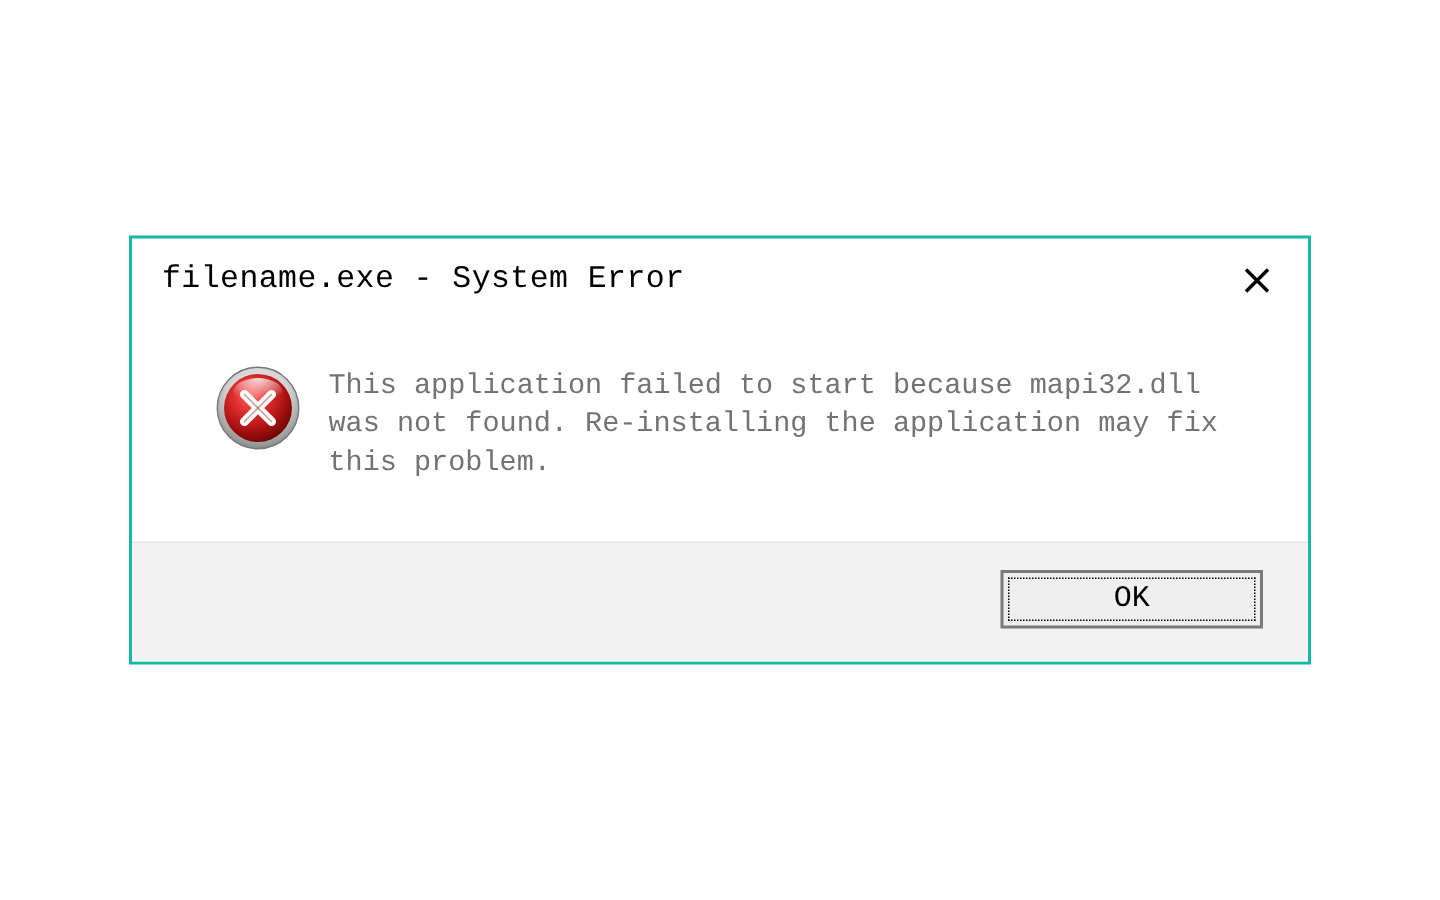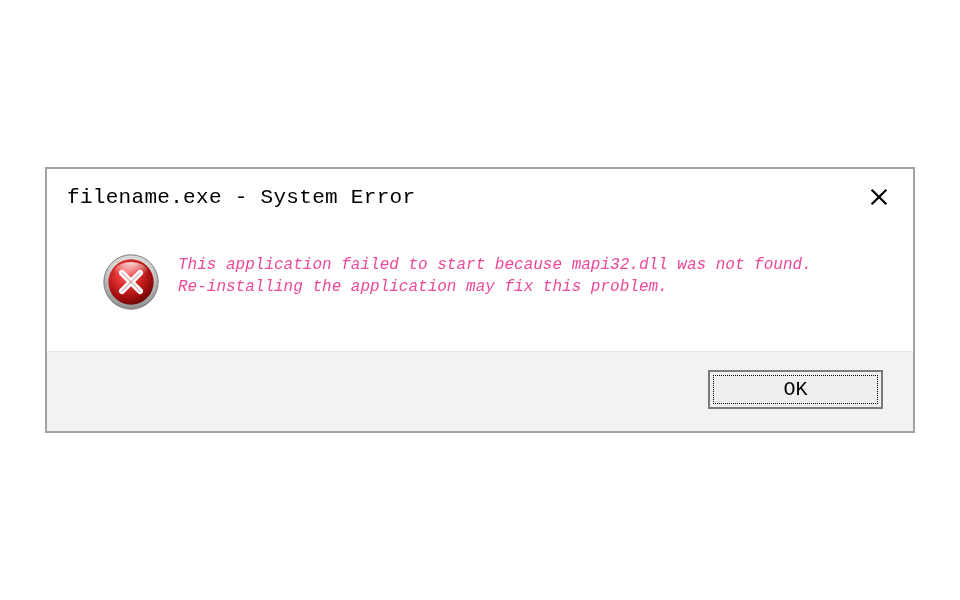--- a/index.html
+++ b/index.html
@@ -10,22 +10,22 @@
     body {
       width: 960px;
       height: 600px;
       background: #ffffff;
       font-family: "Courier New", Courier, monospace;
       display: flex;
       align-items: center;
       justify-content: center;
     }
     .dialog {
-      width: 870px;
-      border: 2px solid #a3a3a3;
+      width: 788px;
+      border: 2px solid #14b8a6;
       background: #ffffff;
     }
     .titlebar {
       display: flex;
       align-items: center;
       justify-content: space-between;
       padding: 14px 20px 10px 20px;
     }
     .title {
       font-size: 21px;
@@ -50,26 +50,25 @@
       padding: 30px 50px 40px 55px;
       gap: 18px;
     }
     .error-icon {
       flex-shrink: 0;
       width: 58px;
       height: 58px;
       margin-top: 2px;
     }
     .message {
-      font-size: 16px;
+      font-size: 19px;
       line-height: 1.35;
-      color: #ec4899;
+      color: #737373;
       padding-top: 4px;
       max-width: 660px;
-      font-style: italic;
     }
     .footer {
       background: #f2f2f2;
       border-top: 1px solid #e6e6e6;
       display: flex;
       justify-content: flex-end;
       padding: 18px 30px 22px 30px;
     }
     .ok-button {
       font-family: Liberation Mono, monospace;

